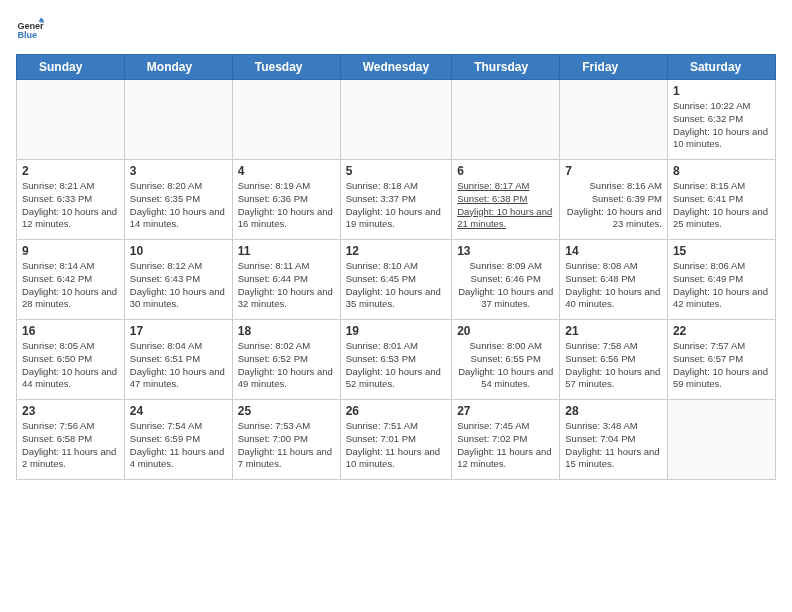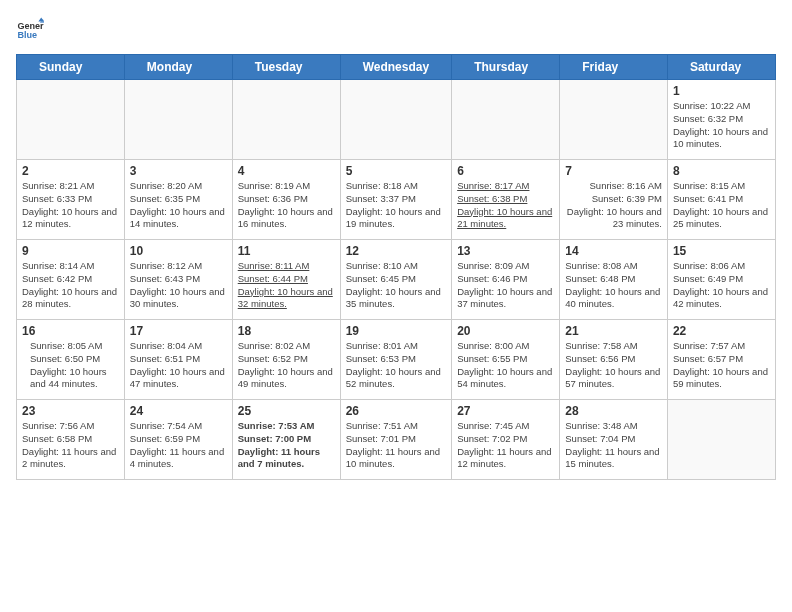--- a/index.html
+++ b/index.html
@@ -178,53 +178,53 @@
 Daylight: 10 hours and 28 minutes.</div>
         </td>
         <td>
           <span class="day-num">10</span>
           <div class="day-info" style="white-space: pre-line;">Sunrise: 8:12 AM
 Sunset: 6:43 PM
 Daylight: 10 hours and 30 minutes.</div>
         </td>
         <td>
           <span class="day-num">11</span>
-          <div class="day-info" style="white-space: pre-line; text-decoration: underline;">Sunrise: 8:11 AM
+          <div class="day-info" style="white-space: pre-line;">Sunrise: 8:11 AM
 Sunset: 6:44 PM
 Daylight: 10 hours and 32 minutes.</div>
         </td>
         <td>
           <span class="day-num">12</span>
           <div class="day-info" style="white-space: pre-line;">Sunrise: 8:10 AM
 Sunset: 6:45 PM
 Daylight: 10 hours and 35 minutes.</div>
         </td>
         <td>
           <span class="day-num">13</span>
-          <div class="day-info" style="white-space: pre-line;">Sunrise: 8:09 AM
+          <div class="day-info" style="white-space: pre-line; text-align: center;">Sunrise: 8:09 AM
 Sunset: 6:46 PM
 Daylight: 10 hours and 37 minutes.</div>
         </td>
         <td>
           <span class="day-num">14</span>
           <div class="day-info" style="white-space: pre-line;">Sunrise: 8:08 AM
 Sunset: 6:48 PM
 Daylight: 10 hours and 40 minutes.</div>
         </td>
         <td>
           <span class="day-num">15</span>
           <div class="day-info" style="white-space: pre-line;">Sunrise: 8:06 AM
 Sunset: 6:49 PM
 Daylight: 10 hours and 42 minutes.</div>
         </td>
       </tr>
       <tr>
         <td>
           <span class="day-num">16</span>
-          <div class="day-info" style="white-space: pre-line; margin-left: 8px;">Sunrise: 8:05 AM
+          <div class="day-info" style="white-space: pre-line;">Sunrise: 8:05 AM
 Sunset: 6:50 PM
 Daylight: 10 hours and 44 minutes.</div>
         </td>
         <td>
           <span class="day-num">17</span>
           <div class="day-info" style="white-space: pre-line;">Sunrise: 8:04 AM
 Sunset: 6:51 PM
 Daylight: 10 hours and 47 minutes.</div>
         </td>
         <td>
@@ -234,21 +234,21 @@
 Daylight: 10 hours and 49 minutes.</div>
         </td>
         <td>
           <span class="day-num">19</span>
           <div class="day-info" style="white-space: pre-line;">Sunrise: 8:01 AM
 Sunset: 6:53 PM
 Daylight: 10 hours and 52 minutes.</div>
         </td>
         <td>
           <span class="day-num">20</span>
-          <div class="day-info" style="white-space: pre-line;">Sunrise: 8:00 AM
+          <div class="day-info" style="white-space: pre-line; text-align: center;">Sunrise: 8:00 AM
 Sunset: 6:55 PM
 Daylight: 10 hours and 54 minutes.</div>
         </td>
         <td>
           <span class="day-num">21</span>
           <div class="day-info" style="white-space: pre-line;">Sunrise: 7:58 AM
 Sunset: 6:56 PM
 Daylight: 10 hours and 57 minutes.</div>
         </td>
         <td>
@@ -266,21 +266,21 @@
 Daylight: 11 hours and 2 minutes.</div>
         </td>
         <td>
           <span class="day-num">24</span>
           <div class="day-info" style="white-space: pre-line;">Sunrise: 7:54 AM
 Sunset: 6:59 PM
 Daylight: 11 hours and 4 minutes.</div>
         </td>
         <td>
           <span class="day-num">25</span>
-          <div class="day-info" style="white-space: pre-line; font-weight: bold;">Sunrise: 7:53 AM
+          <div class="day-info" style="white-space: pre-line;">Sunrise: 7:53 AM
 Sunset: 7:00 PM
 Daylight: 11 hours and 7 minutes.</div>
         </td>
         <td>
           <span class="day-num">26</span>
           <div class="day-info" style="white-space: pre-line;">Sunrise: 7:51 AM
 Sunset: 7:01 PM
 Daylight: 11 hours and 10 minutes.</div>
         </td>
         <td>

